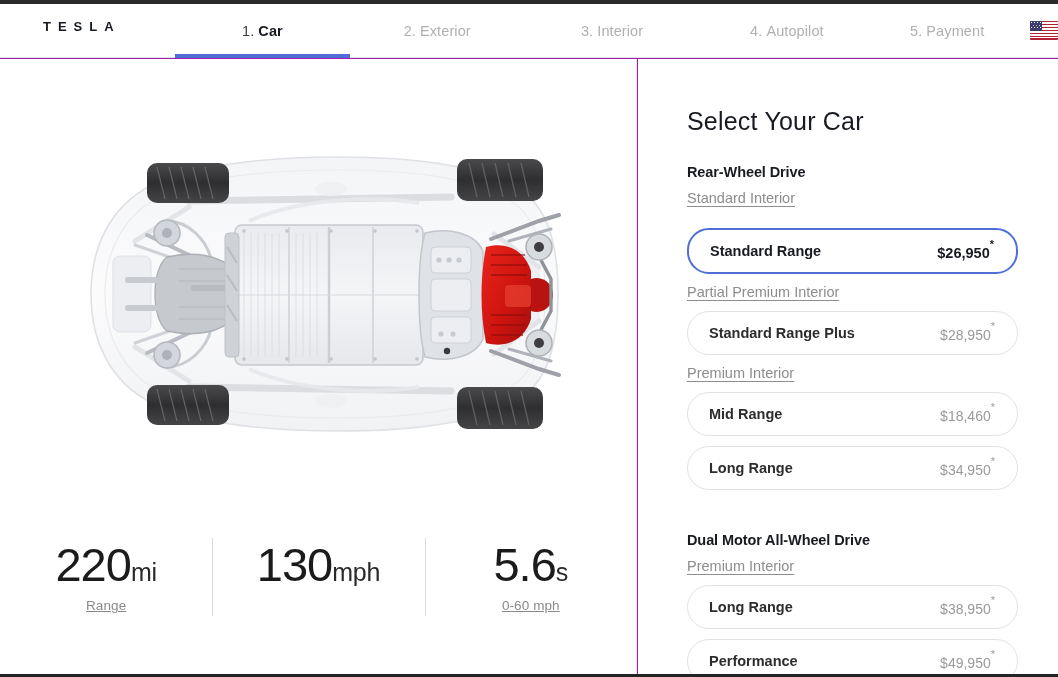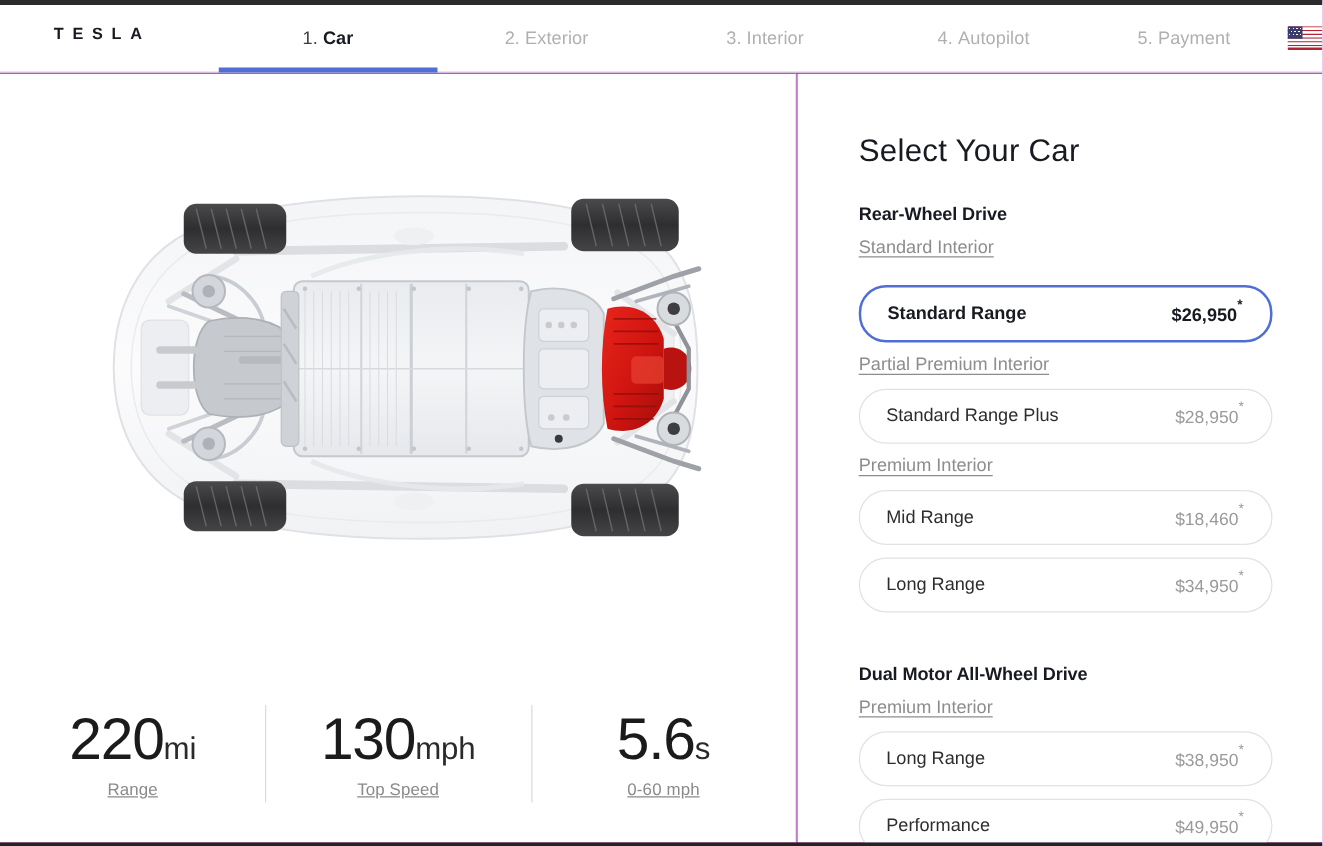--- a/index.html
+++ b/index.html
@@ -171,21 +171,21 @@
   .car-svg { display: block; }
 
   
   .specs {
     position: absolute;
     left: 0;
     top: 475px;
     width: 637px;
     height: 105px;
     display: flex;
-    align-items: flex-end;
+    align-items: flex-start;
   }
   .spec {
     flex: 1 1 0;
     position: relative;
     text-align: center;
     padding-top: 6px;
   }
   .spec + .spec::before {
     content: "";
     position: absolute;
@@ -271,21 +271,21 @@
     border-radius: 22px;
     background: #ffffff;
     display: flex;
     align-items: center;
     justify-content: space-between;
     padding: 0 22px 0 21px;
     cursor: pointer;
   }
   .opt-name {
     font-size: 14.5px;
-    font-weight: 400;
+    font-weight: 700;
     color: #2d2d2d;
     letter-spacing: 0;
   }
   .opt-price {
     font-size: 14px;
     font-weight: 400;
     color: #9a9a9a;
     letter-spacing: 0;
     white-space: nowrap;
   }
@@ -548,21 +548,20 @@
       </svg>
     </div>
 
     <div class="specs" id="specs-root">
         <div class="spec">
           <div class="spec-value"><span>220</span><span class="unit">mi</span></div>
           <div class="spec-label">Range</div>
         </div>
         <div class="spec">
           <div class="spec-value"><span>130</span><span class="unit">mph</span></div>
-          <div class="spec-label">Top Speed</div>
         </div>
         <div class="spec">
           <div class="spec-value"><span>5.6</span><span class="unit">s</span></div>
           <div class="spec-label">0-60 mph</div>
         </div>
       </div>
   </div>
 
   <div class="panel">
     <div class="panel-inner" id="panel-root"><div class="panel-title">Select Your Car</div><div class="group-title">Rear-Wheel Drive</div><div class="sub-link">Standard Interior</div><div class="opt selected">

